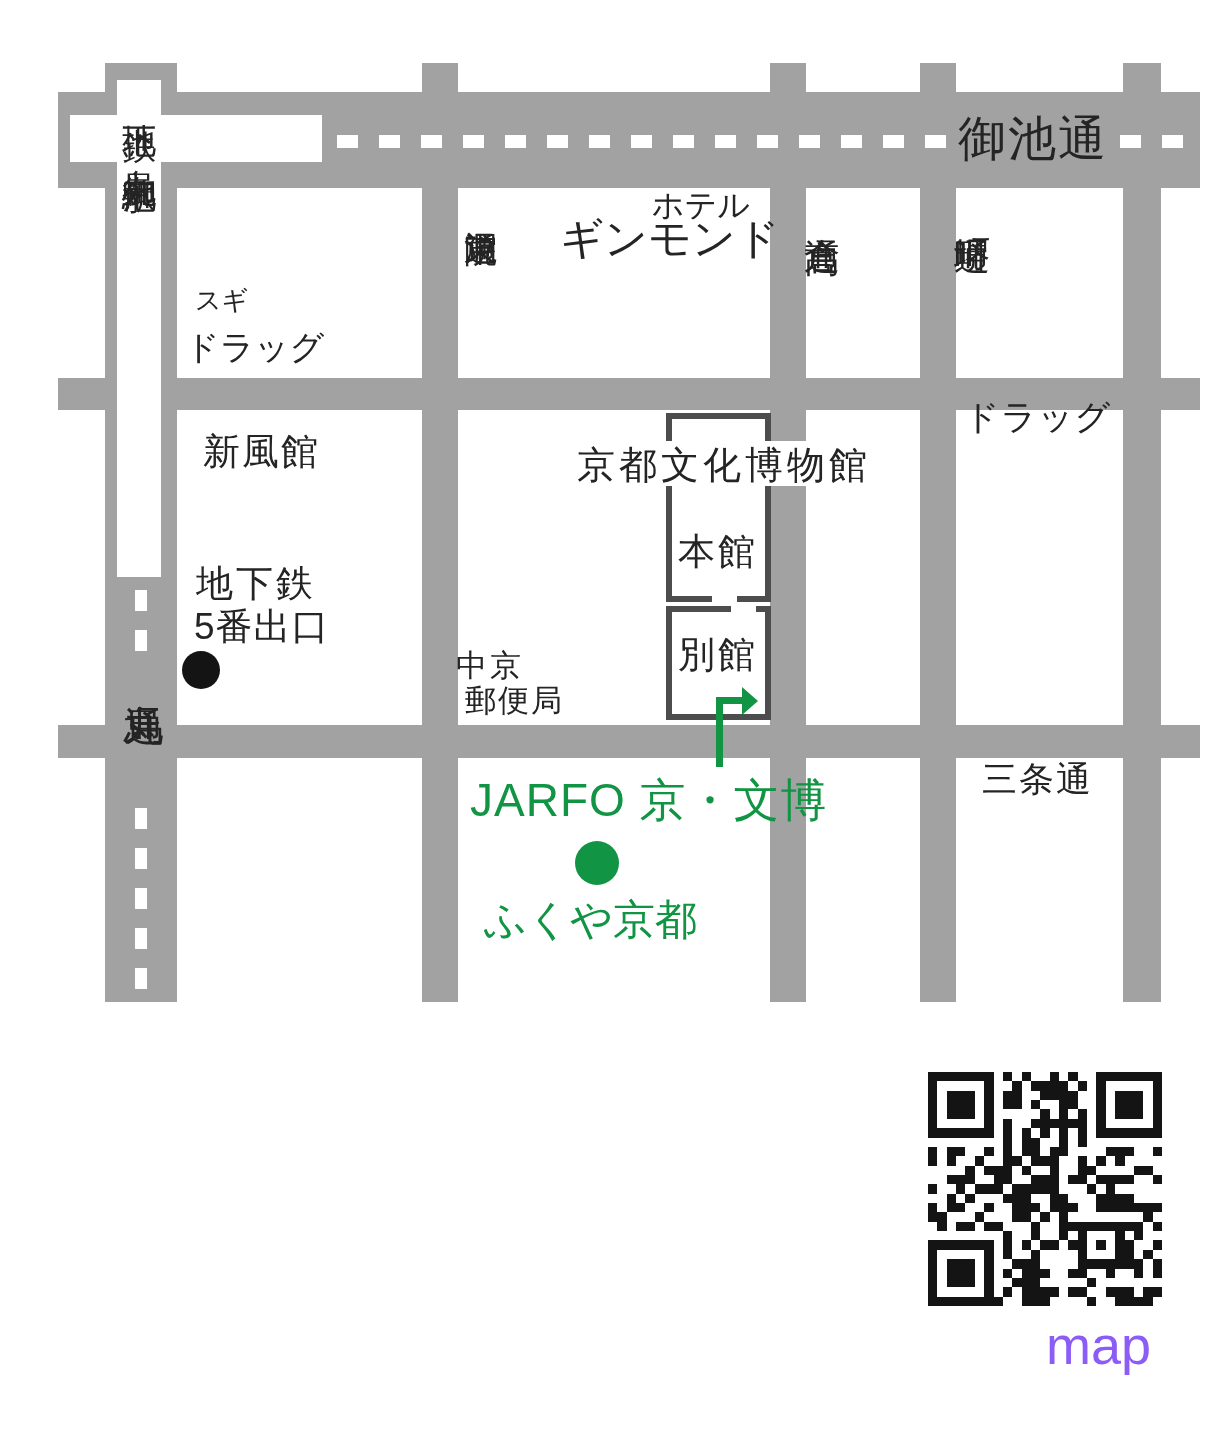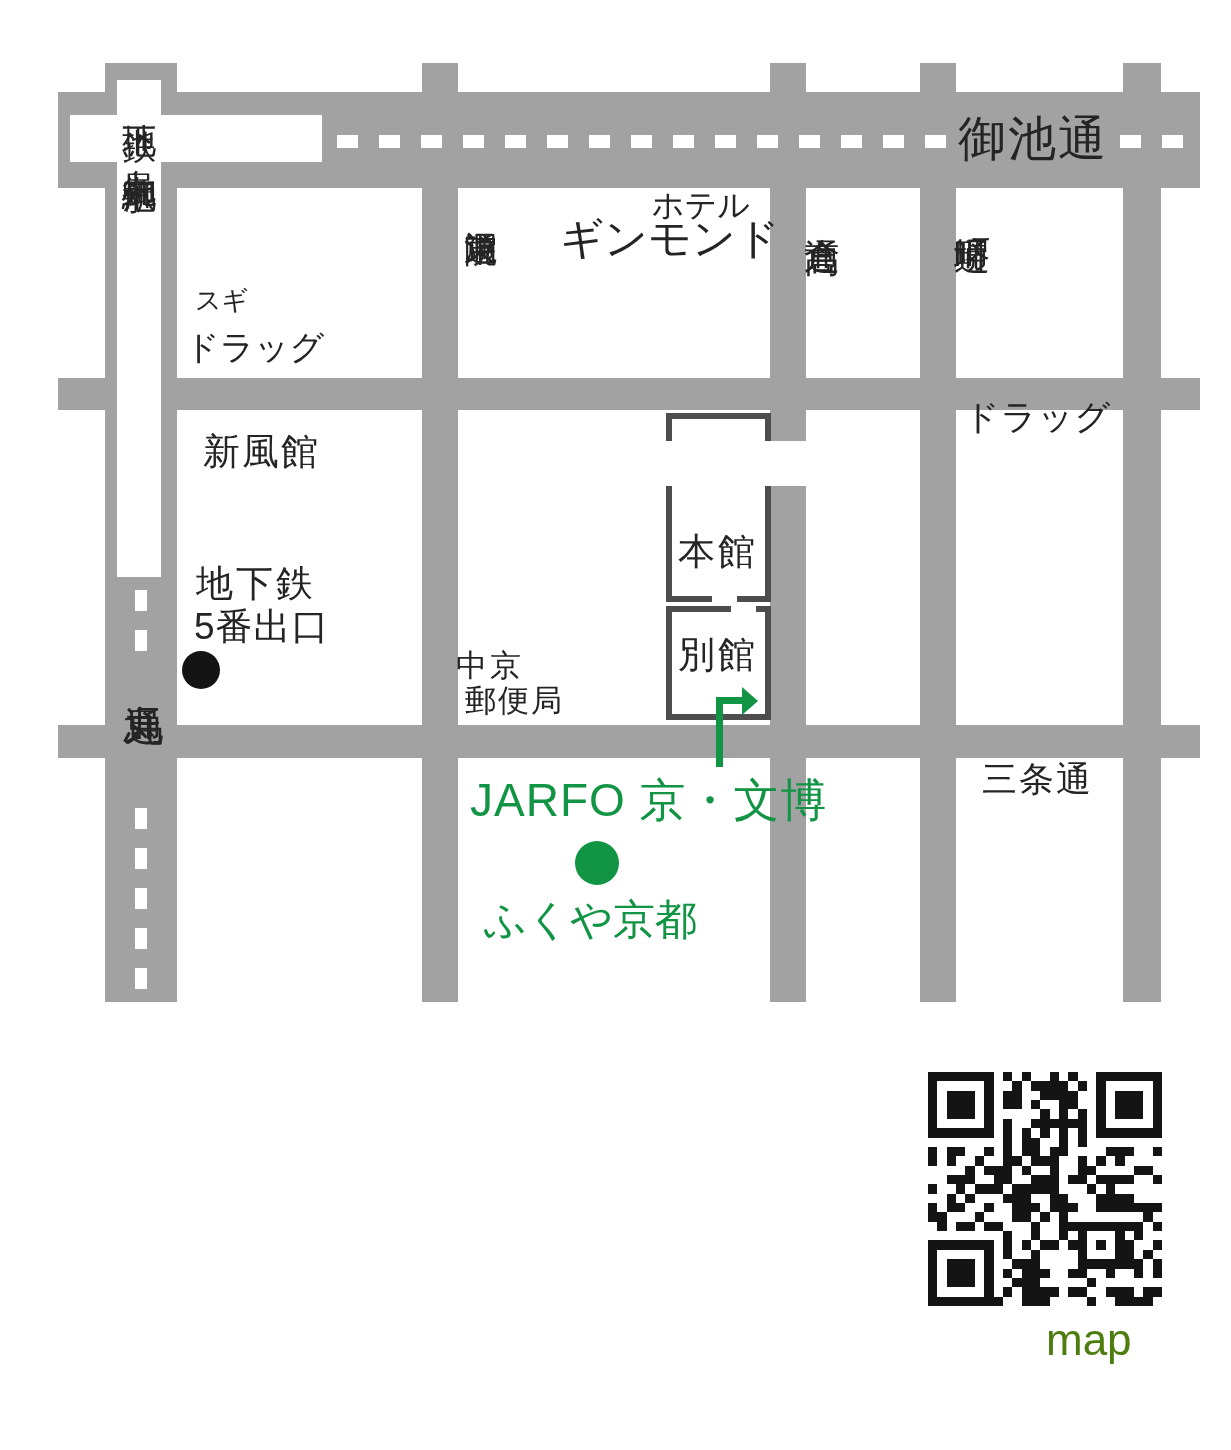--- a/index.html
+++ b/index.html
@@ -71,20 +71,21 @@
   <div class="lbl vtext" style="left:121px;top:97px;font-size:34px;letter-spacing:3px;">地下鉄　烏丸御池駅</div>
   <div class="lbl" style="left:195px;top:286px;font-size:26px;">スギ</div>
   <div class="lbl" style="left:185px;top:329px;font-size:34px;">ドラッグ</div>
   <div class="lbl" style="left:548px;top:188px;width:202px;text-align:right;font-size:32px;">ホテル</div>
   <div class="lbl" style="left:560px;top:215px;width:202px;text-align:center;font-size:43px;">ギンモンド</div>
   <div class="lbl" style="left:203px;top:432px;font-size:37px;letter-spacing:2px;">新風館</div>
   <div class="lbl" style="left:196px;top:564px;font-size:37px;letter-spacing:3px;">地下鉄</div>
   <div class="lbl" style="left:194px;top:607px;font-size:37px;letter-spacing:1px;">5番出口</div>
   <div class="lbl" style="left:456px;top:649px;font-size:31px;letter-spacing:3px;">中京</div>
   <div class="lbl" style="left:465px;top:684px;font-size:31px;letter-spacing:2px;">郵便局</div>
+  <div class="lbl" style="left:577px;top:445px;font-size:38px;letter-spacing:4px;">京都文化博物館</div>
   <div class="lbl" style="left:678px;top:532px;font-size:37px;letter-spacing:3px;">本館</div>
   <div class="lbl" style="left:678px;top:635px;font-size:37px;letter-spacing:3px;">別館</div>
 
   <div class="dot" style="left:182px;top:651px;width:38px;height:38px;background:#141414;"></div>
   <div class="dot" style="left:575px;top:841px;width:44px;height:44px;background:var(--green);"></div>
 
   <div id="arrow-stem"></div>
   <div id="arrow-bar"></div>
   <div id="arrow-head"></div>
 
@@ -711,15 +712,15 @@
       <div></div>
       <div class="d"></div>
       <div></div>
       <div></div>
       <div class="d"></div>
       <div class="d"></div>
       <div class="d"></div>
       <div class="d"></div>
       <div></div>
     </div>
-  <div class="lbl" style="left:1046px;top:1316px;font-size:44px;color:#4d7c0f;">map</div>
+  <div class="lbl" style="left:1046px;top:1316px;font-size:54px;color:#8b5cf6;">map</div>
 
 </div>
 
 </body></html>

